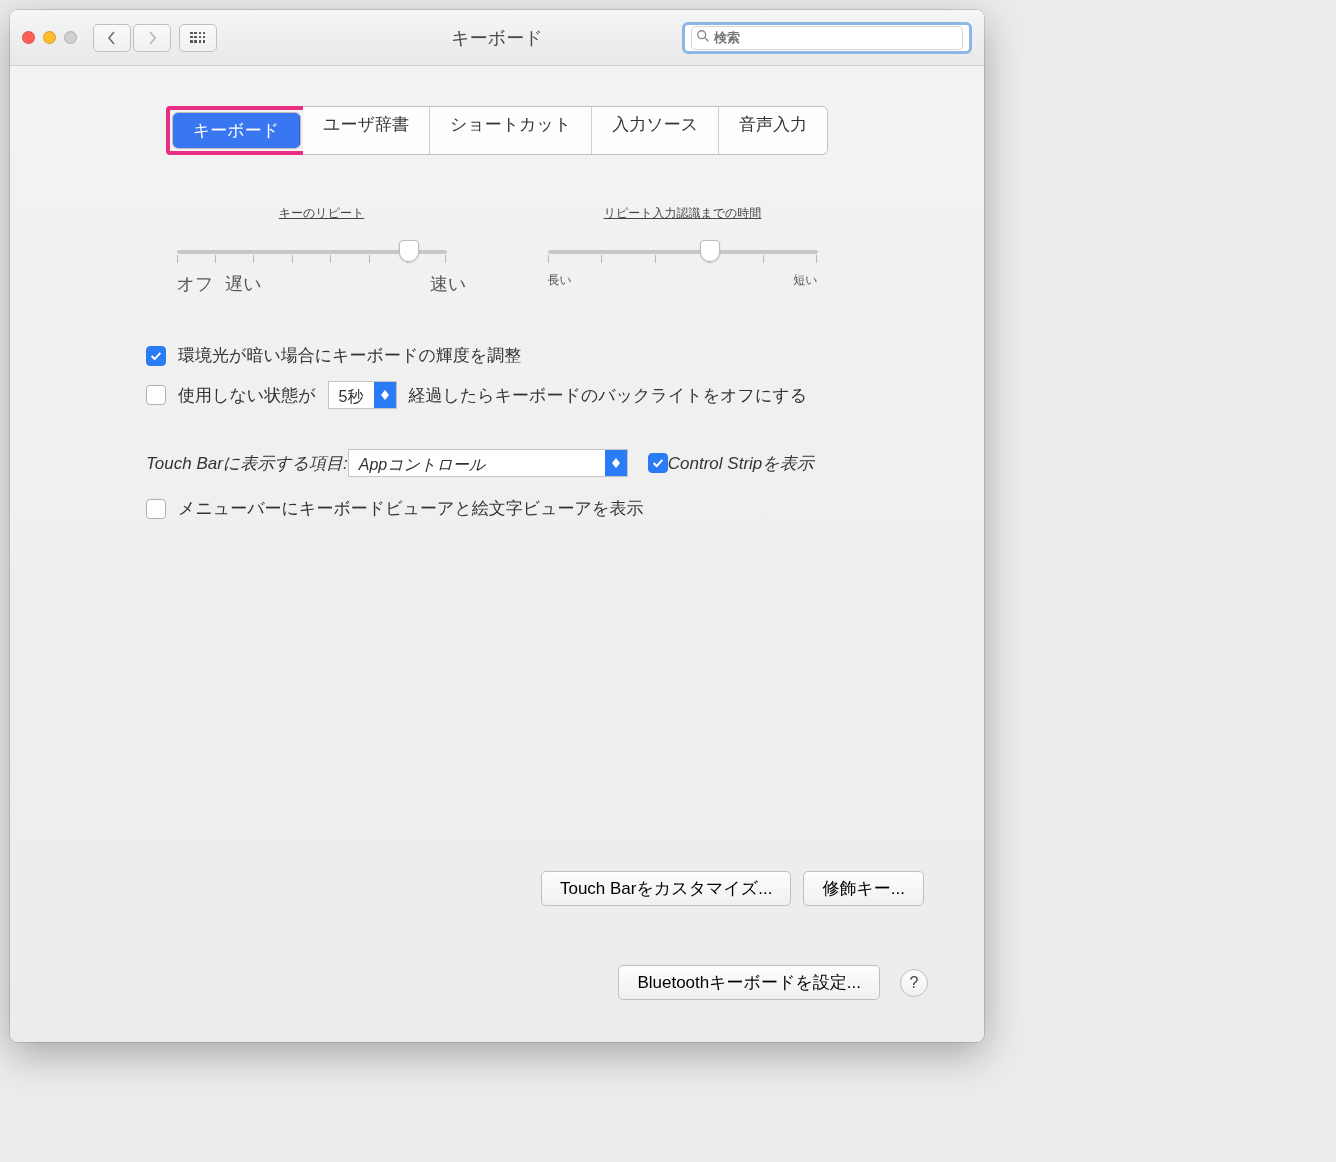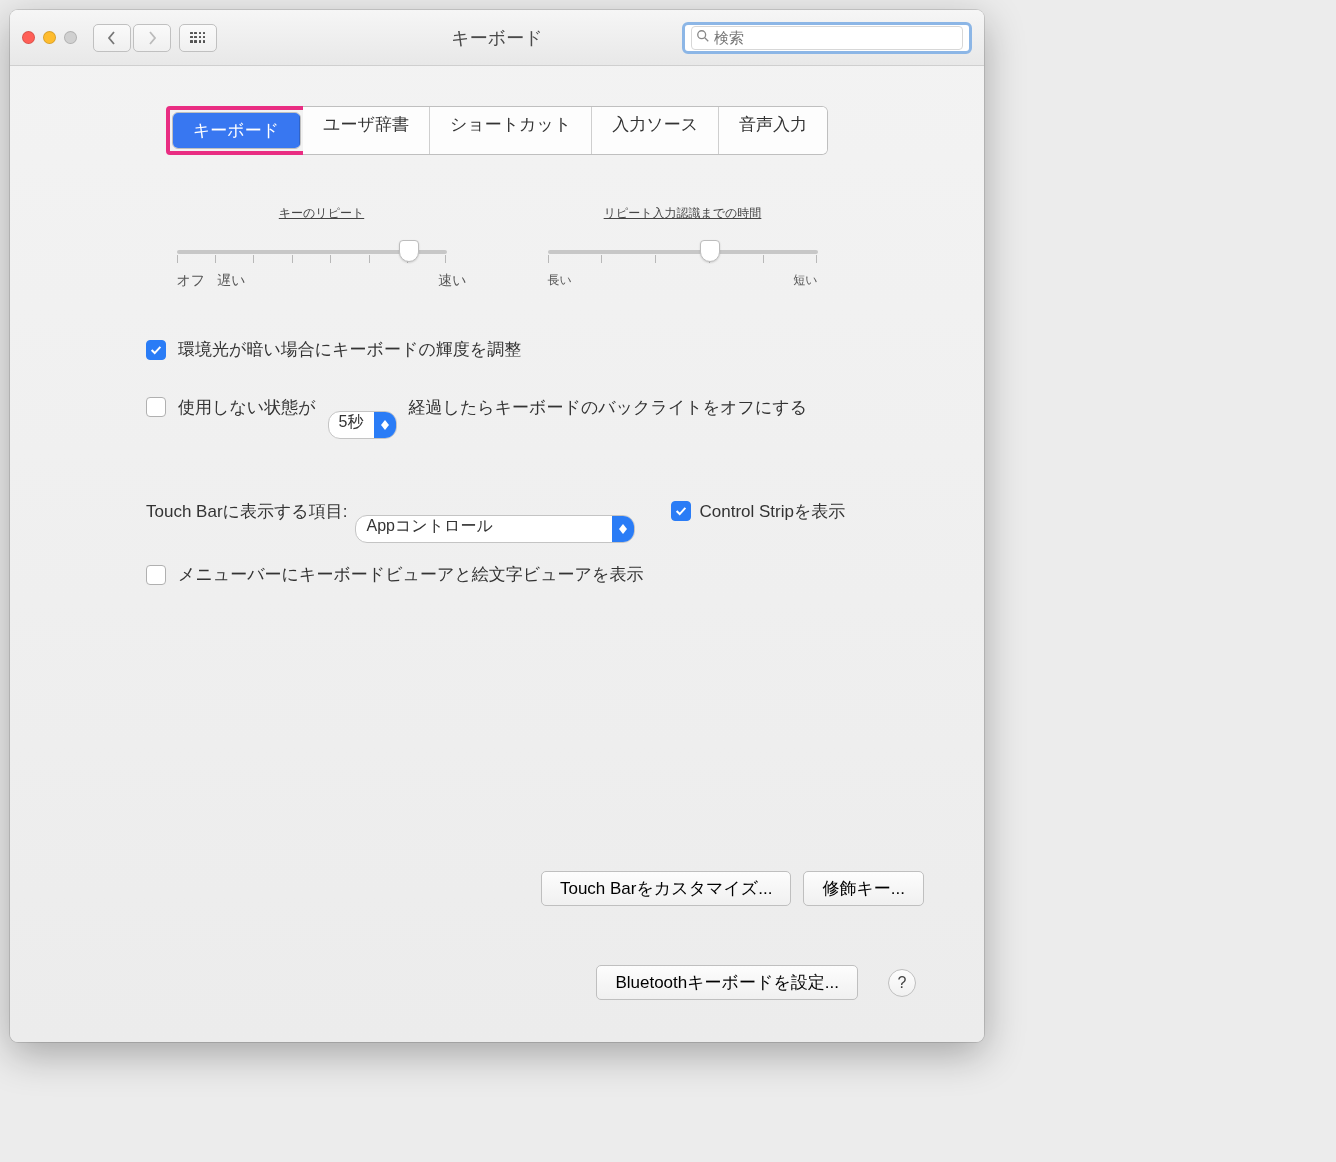--- a/index.html
+++ b/index.html
@@ -73,24 +73,25 @@
       border-radius: 6px;
       display: flex;
       align-items: center;
       padding: 0 6px;
       background: #fff;
     }
     .search-inner { flex:1; display:flex; align-items:center; gap:4px; border:1px solid #d7d7d7; border-radius:4px; height:24px; padding:0 4px; background:#fff;}
     .search-icon svg { width:14px; height:14px; color:#888; }
     .search-input {
       border: none; outline: none;
-      font-size: 15px;
+      font-size: 13px;
       background: transparent;
       color: #0369a1;
       width: 100%;
+      font-weight: bold;
     }
     .content {
       padding: 40px 36px 0 36px;
     }
     .tabs {
       display: flex;
       justify-content: center;
       margin-bottom: 50px;
     }
     .tab-group {
@@ -140,21 +141,21 @@
     .slider-thumb {
       width: 20px; height: 22px;
       background: #fff;
       border: 1px solid #bdbdbd;
       border-radius: 4px 4px 10px 10px;
       position: absolute;
       top: -10px;
       transform: translateX(-50%);
       box-shadow: 0 1px 2px rgba(0,0,0,0.15);
     }
-    .slider-labels { display: flex; justify-content: space-between; width: 290px; margin: 18px auto 0; font-size: 14px; color: #555; }
+    .slider-labels { display: flex; justify-content: space-between; width: 290px; margin: 18px auto 0; font-size: 18px; color: #555; }
     .slider-labels .left-pair { display:flex; gap: 12px; }
     .two-labels { display: flex; justify-content: space-between; width: 270px; margin: 18px auto 0; font-size: 12px; color: #555; }
     .option-row {
       display: flex;
       align-items: center;
       gap: 12px;
       font-size: 17px;
       color: #333;
       margin-bottom: 14px;
       padding-left: 100px;
@@ -169,47 +170,47 @@
       justify-content: center;
       flex-shrink: 0;
     }
     .checkbox.checked {
       background: #2a7cf6;
       border-color: #2a7cf6;
     }
     .checkbox.checked svg { color: #fff; width: 14px; height: 14px; }
     .select {
       display: inline-flex;
-      align-items: flex-start;
+      align-items: flex-end;
       border: 1px solid #c4c4c4;
-      border-radius: 12px;
+      border-radius: 0;
       background: #fff;
       height: 28px;
       font-size: 16px;
       overflow: hidden;
-      margin-top: 36px;
     }
     .select-text { padding: 0 10px; }
     .select-arrows {
       width: 22px; height: 100%;
       background: #2a7cf6;
       display: flex;
       flex-direction: column;
       align-items: center;
       justify-content: center;
       color: #fff;
     }
     .select-arrows svg { width: 8px; height: 5px; }
     .form-row {
       display: flex;
       align-items: center;
-      gap: 8px;
+      gap: 0;
       padding-left: 100px;
       font-size: 17px;
       margin-bottom: 20px;
+      font-style: italic;
     }
     .form-row.cs-row { margin-top: 40px; }
     .fn-highlight {
       border: 5px solid #e92d82;
       padding: 4px;
       border-radius: 6px;
       display: inline-block;
     }
     .fn-label-underline {
       border-bottom: 4px solid #e92d82;
@@ -224,25 +225,25 @@
     }
     .push-btn {
       background: linear-gradient(#fdfdfd,#f0f0f0);
       border: 1px solid #bfbfbf;
       border-radius: 5px;
       padding: 5px 18px;
       font-size: 17px;
     }
     .bt-row {
       position: absolute;
-      right: 68px;
+      right: 56px;
       bottom: 42px;
       display: flex;
       align-items: center;
-      gap: 30px;
+      gap: 20px;
     }
     .help-btn {
       width: 28px; height: 28px;
       border-radius: 50%;
       border: 1px solid #bfbfbf;
       background: linear-gradient(#fdfdfd,#f1f1f1);
       display: flex; align-items: center; justify-content: center;
       font-size: 16px; color: #444;
     }
   </style>

